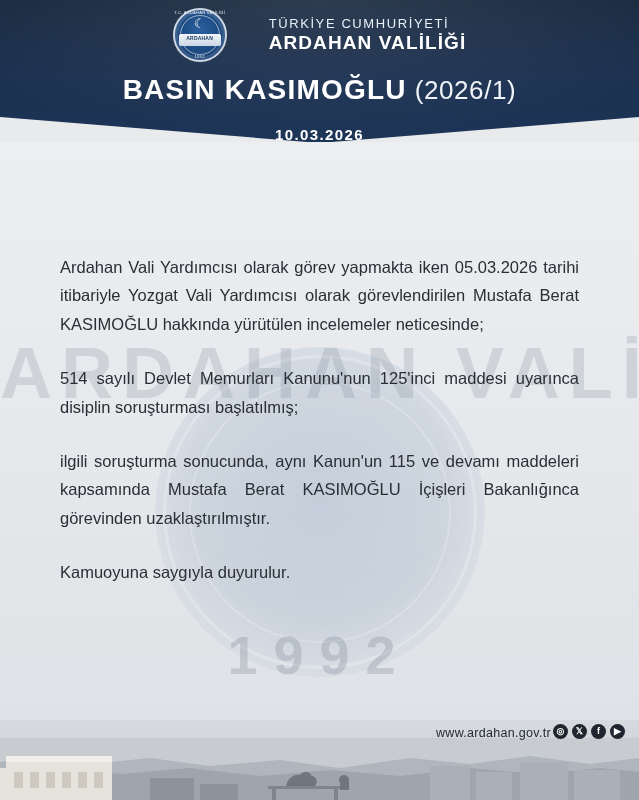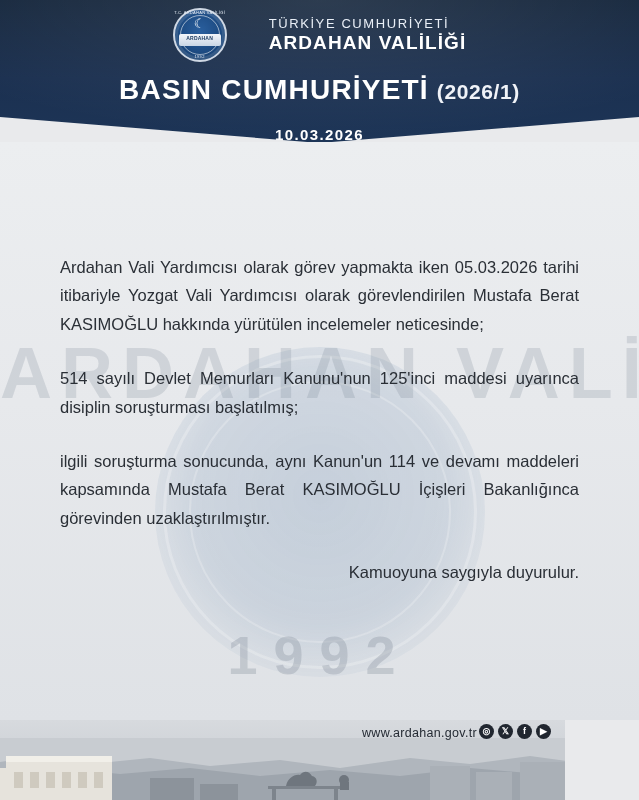--- a/index.html
+++ b/index.html
@@ -143,22 +143,22 @@
     color: #ffffff;
   }
   .title-main {
     font-size: 28px;
     font-weight: bold;
     letter-spacing: 1.2px;
     display: inline-block;
     vertical-align: baseline;
   }
   .title-num {
-    font-size: 21px;
-    font-weight: bold;
+    font-size: 26px;
+    font-weight: normal;
     letter-spacing: .6px;
     margin-left: 8px;
     color: #f0f3f8;
     display: inline-block;
     vertical-align: baseline;
   }
   .title-date {
     margin-top: 20px;
     font-size: 15px;
     font-weight: bold;
@@ -230,28 +230,28 @@
     color: #2a2f36;
     font-size: 16.5px;
     line-height: 1.72;
     text-align: justify;
   }
   .content p {
     margin: 0 0 26px 0;
   }
   .content p:last-child {
     margin-bottom: 7px;
-    text-align: right;
+    text-align: left;
   }
 
   
   .footer {
     position: absolute;
     top: 720px; left: 0;
-    width: 565px;
+    width: 639px;
     height: 80px;
     overflow: hidden;
     background: linear-gradient(180deg, #d7dade 0%, #cfd3d8 40%, #b9bec4 100%);
   }
   .skyline {
     position: absolute;
     bottom: 0; left: 0;
     width: 639px;
     height: 62px;
   }
@@ -308,38 +308,38 @@
         <div class="bottomtext">1992</div>
       </div>
       <div class="brand-text">
         <div class="brand-top">TÜRKİYE CUMHURİYETİ</div>
         <div class="brand-bottom">ARDAHAN VALİLİĞİ</div>
       </div>
     </div>
 
     <div class="title-wrap">
       <div>
-        <span class="title-main">BASIN CUMHURİYETİ</span><span class="title-num">(2026/1)</span>
+        <span class="title-main">BASIN KASIMOĞLU</span><span class="title-num">(2026/1)</span>
       </div>
       <div class="title-date">10.03.2026</div>
     </div>
   </div>
 
   <div class="sheet">
     <div class="wm-seal">
       <div class="wring1"></div>
       <div class="wring2"></div>
     </div>
     <div class="wm-text">ARDAHAN VALİLİĞİ</div>
     <div class="wm-year">1992</div>
 
     <div class="content">
       <p>Ardahan Vali Yardımcısı olarak görev yapmakta iken 05.03.2026 tarihi itibariyle Yozgat Vali Yardımcısı olarak görevlendirilen Mustafa Berat KASIMOĞLU hakkında yürütülen incelemeler neticesinde;</p>
       <p>514 sayılı Devlet Memurları Kanunu'nun 125'inci maddesi uyarınca disiplin soruşturması başlatılmış;</p>
-      <p>ilgili soruşturma sonucunda, aynı Kanun'un 114 ve devamı maddeleri kapsamında Mustafa Berat KASIMOĞLU İçişleri Bakanlığınca görevinden uzaklaştırılmıştır.</p>
+      <p>ilgili soruşturma sonucunda, aynı Kanun'un 115 ve devamı maddeleri kapsamında Mustafa Berat KASIMOĞLU İçişleri Bakanlığınca görevinden uzaklaştırılmıştır.</p>
       <p>Kamuoyuna saygıyla duyurulur.</p>
     </div>
   </div>
 
   <div class="footer">
 
     <svg class="flag" viewBox="0 0 96 62">
       <path d="M2,4 C20,0 46,2 70,0 C78,10 86,14 94,18 C72,26 40,30 14,36 C10,24 6,14 2,4 Z" fill="#e30a17"></path>
       <path d="M2,4 C20,0 46,2 70,0 C78,10 86,14 94,18 C72,26 40,30 14,36 C10,24 6,14 2,4 Z" fill="url(#none)" opacity="0"></path>
       <g transform="translate(30,14)">

